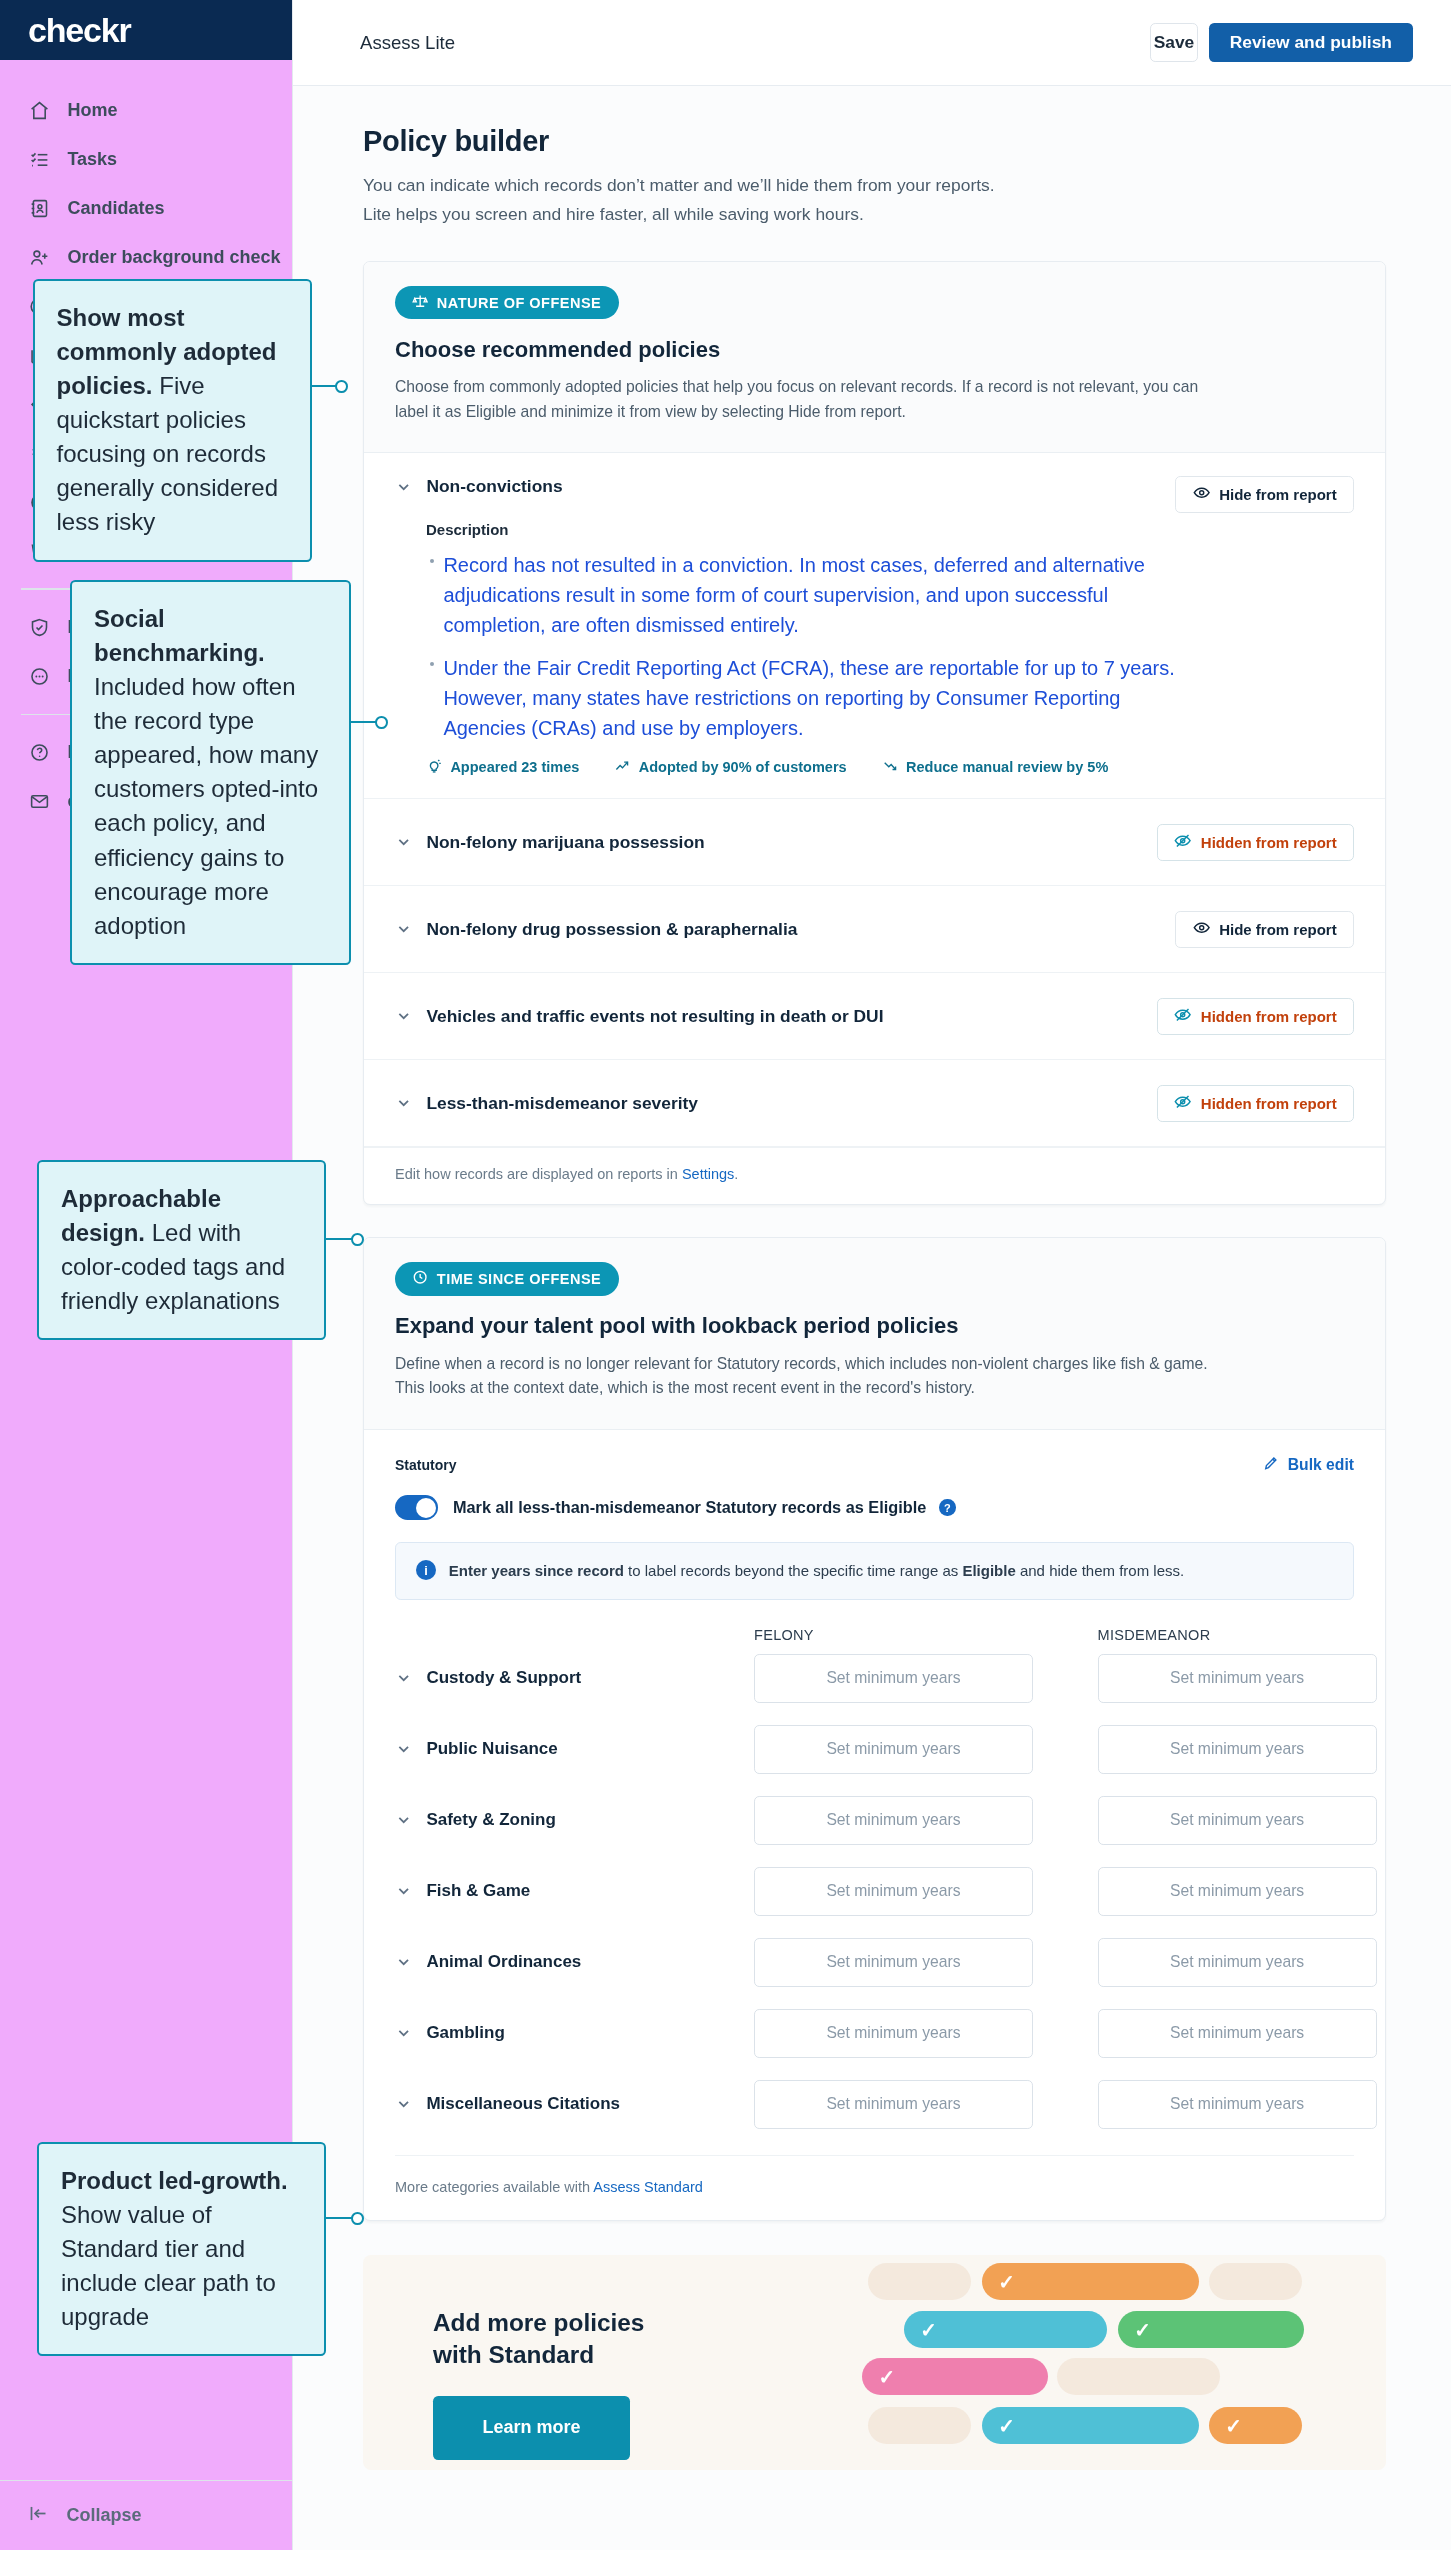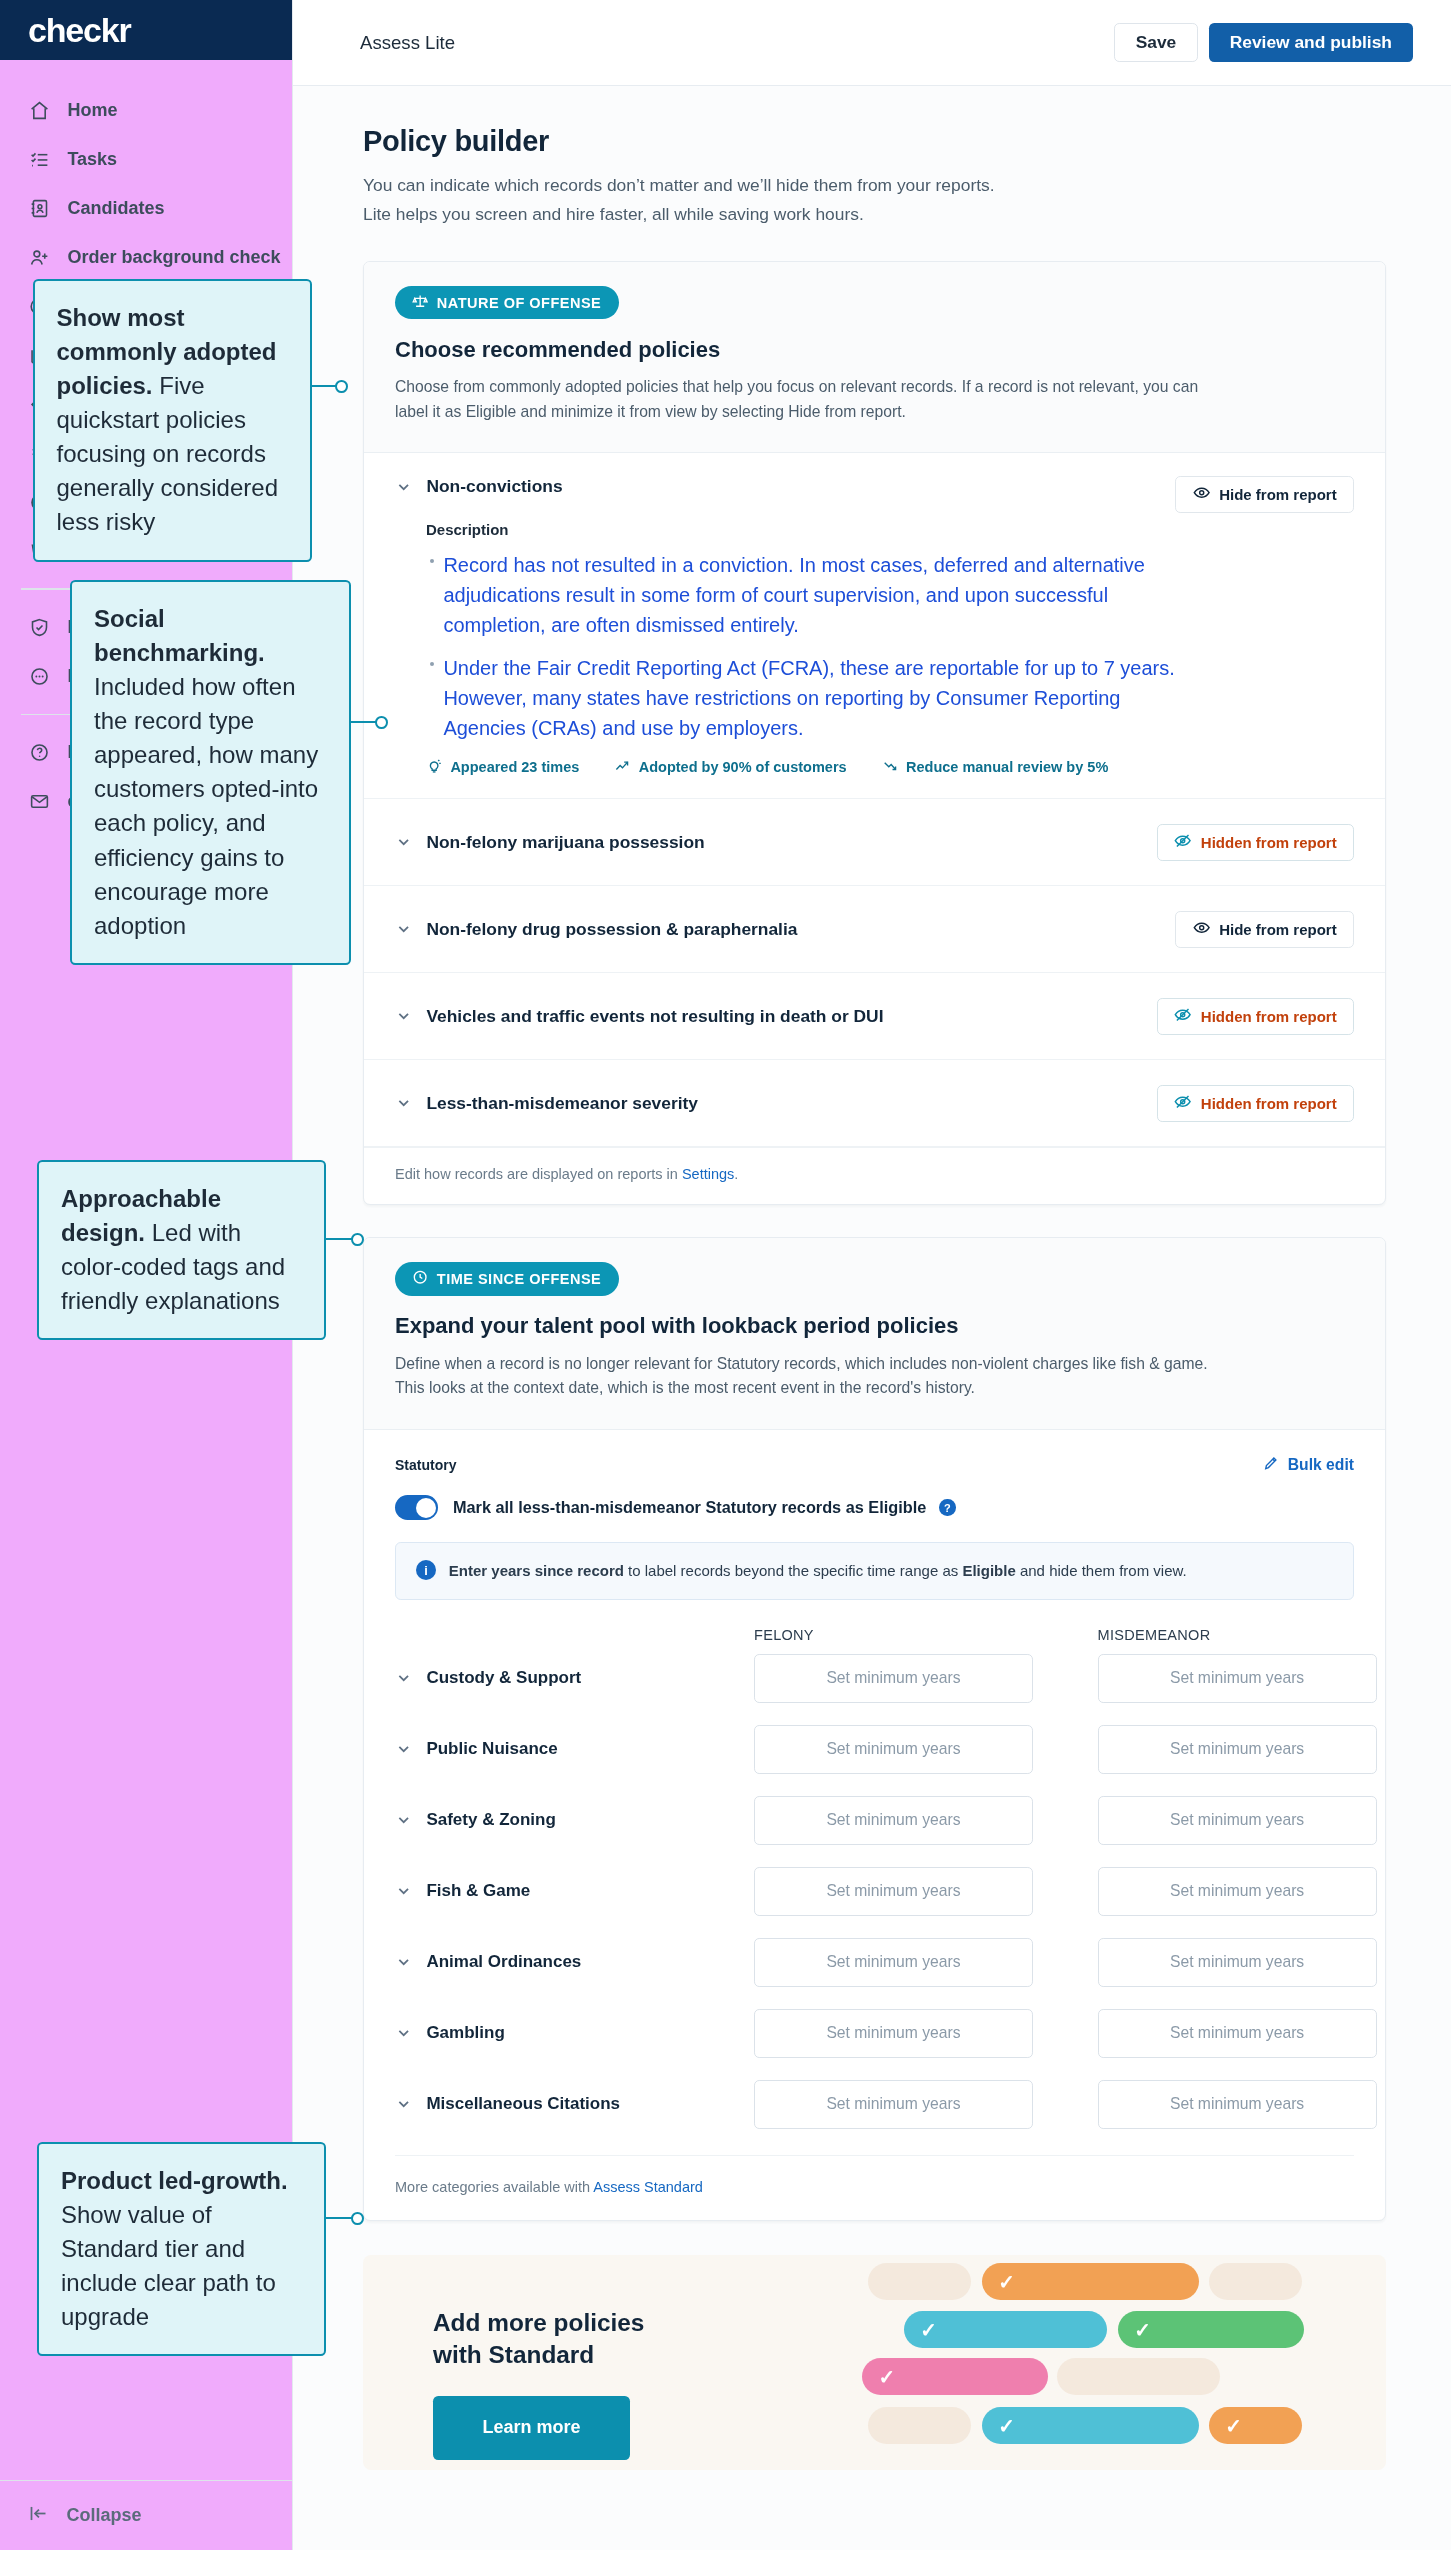--- a/index.html
+++ b/index.html
@@ -46,21 +46,21 @@
   
   .topbar {
     position:absolute; left:293px; top:0; width: 1158px; height: 86px;
     background:#fff; border-bottom: 1.7px solid #e7ecf1;
     display:flex; align-items:center;
   }
   .topbar-title { margin-left:67px; font-size: 18.6px; color:#1c2b3a; font-weight:500; }
   .topbar-actions { margin-left:auto; margin-right: 38px; display:flex; gap: 10.4px; align-items:center; }
   .btn-save {
     background:#fff; border: 1.7px solid #dfe5eb; border-radius: 5.2px;
-    height: 39px; padding: 0 21px; font-size: 17.4px; font-weight: 700; color:#1c2b3a;
+    height: 39px; padding: 0 3px; font-size: 17.4px; font-weight: 700; color:#1c2b3a;
     display:flex;align-items:center;justify-content:center;
   }
   .btn-publish {
     background:#125fa8; border:none; border-radius: 5.2px; color:#fff;
     height: 39px; padding: 0 21px; font-size: 17.4px; font-weight: 700;
     display:flex;align-items:center;justify-content:center;
   }
 
   
   .main {
@@ -574,21 +574,21 @@
         <div class="toggle"></div>
         <div class="toggle-label">
           <span>Mark all less-than-misdemeanor Statutory records as Eligible</span>
           <span class="q-icon">?</span>
         </div>
       </div>
 
       <div class="info-banner">
         <span class="i-ic">i</span>
         <div class="info-text">
-          <b>Enter years since record</b><span> to label records beyond the specific time range as </span><b>Eligible</b><span> and hide them from view.</span>
+          <b>Enter years since record</b><span> to label records beyond the specific time range as </span><b>Eligible</b><span> and hide them from less.</span>
         </div>
       </div>
 
       <div class="table-head">
         <div class="th-spacer"></div>
         <div class="th">FELONY</div>
         <div class="th second">MISDEMEANOR</div>
       </div>
 
       <div>

